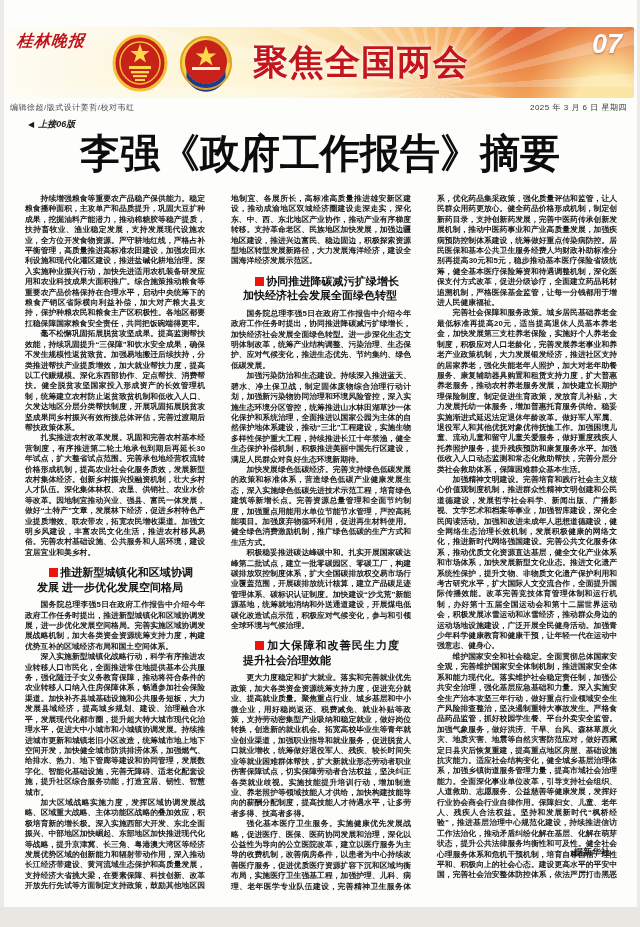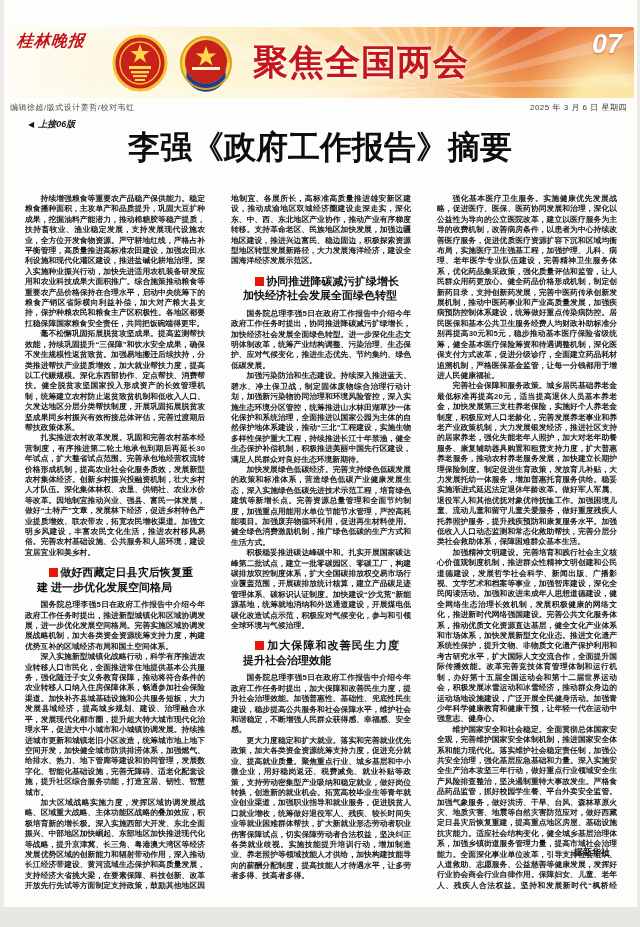--- a/index.html
+++ b/index.html
@@ -31,21 +31,21 @@
   .emblem-cppcc{left:172px;}
 
   
   .credits{position:absolute;left:10px;top:102px;font-size:8px;color:#4a4a4a;letter-spacing:.5px;}
   .dateline{position:absolute;right:13px;top:102px;font-size:8px;color:#3a3a3a;letter-spacing:.5px;}
 
   
   .continuation{position:absolute;left:28px;top:118px;font-size:9px;font-weight:bold;color:#1a1a1a;font-style:italic;}
   .continuation .arr{font-size:8px;margin-right:4px;color:#1a1a1a;}
   .headline{position:absolute;left:0;top:126px;width:640px;text-align:center;
-      font-size:32px;font-weight:900;color:#0d0d0d;letter-spacing:0px;font-family:"Liberation Sans","DejaVu Sans",sans-serif;}
+      font-size:40px;font-weight:900;color:#0d0d0d;letter-spacing:0px;font-family:"Liberation Sans","DejaVu Sans",sans-serif;}
 
   
   .article{position:absolute;left:25px;top:194px;width:592px;height:702px;
       column-count:3;column-gap:26px;column-fill:auto;overflow:hidden;
       text-align:justify;font-size:7.8px;line-height:10.4px;color:#1c1c1c;}
   .article p{margin:0;text-indent:2em;font-weight:bold;}
   .article h3{font-size:11px;line-height:14.5px;font-weight:bold;color:#111;
       margin:7px 12px 6px;text-indent:1.1em;break-inside:avoid;text-align:justify;}
   .sq{display:inline-block;width:9px;height:9px;background:#e8160c;margin-right:2px;vertical-align:-1px;}
   .attribution{position:absolute;right:30px;top:846px;font-size:9px;font-weight:bold;color:#1a1a1a;}
@@ -91,31 +91,30 @@
 
   <div class="continuation">
     <span class="arr">◀</span><span>上接06版</span>
   </div>
   <div class="headline">李强《政府工作报告》摘要</div>
 
   <div class="article">
     <p>持续增强粮食等重要农产品稳产保供能力。稳定粮食播种面积，主攻单产和品质提升，巩固大豆扩种成果，挖掘油料产能潜力，推动棉糖胶等稳产提质，扶持畜牧业、渔业稳定发展，支持发展现代设施农业，全方位开发食物资源。严守耕地红线，严格占补平衡管理，高质量推进高标准农田建设，加强农田水利设施和现代化灌区建设，推进盐碱化耕地治理。深入实施种业振兴行动，加快先进适用农机装备研发应用和农业科技成果大面积推广。综合施策推动粮食等重要农产品价格保持在合理水平，启动中央统筹下的粮食产销区省际横向利益补偿，加大对产粮大县支持，保护种粮农民和粮食主产区积极性。各地区都要扛稳保障国家粮食安全责任，共同把饭碗端得更牢。</p>
     <p>毫不松懈巩固拓展脱贫攻坚成果。提高监测帮扶效能，持续巩固提升“三保障”和饮水安全成果，确保不发生规模性返贫致贫。加强易地搬迁后续扶持，分类推进帮扶产业提质增效，加大就业帮扶力度，提高以工代赈规模。深化东西部协作、定点帮扶、消费帮扶。健全脱贫攻坚国家投入形成资产的长效管理机制，统筹建立农村防止返贫致贫机制和低收入人口、欠发达地区分层分类帮扶制度，开展巩固拓展脱贫攻坚成果同乡村振兴有效衔接总体评估，完善过渡期后帮扶政策体系。</p>
     <p>扎实推进农村改革发展。巩固和完善农村基本经营制度，有序推进第二轮土地承包到期后再延长30年试点，扩大整省试点范围。完善承包地经营权流转价格形成机制，提高农业社会化服务质效，发展新型农村集体经济。创新乡村振兴投融资机制，壮大乡村人才队伍。深化集体林权、农垦、供销社、农业水价等改革。因地制宜推动兴业、强县、富民一体发展，做好“土特产”文章，发展林下经济，促进乡村特色产业提质增效、联农带农，拓宽农民增收渠道。加强文明乡风建设，丰富农民文化生活，推进农村移风易俗。完善农村基础设施、公共服务和人居环境，建设宜居宜业和美乡村。</p>
-    <h3><span class="sq"></span><span>做好西藏定日县灾后恢复重建 进一步优化发展空间格局</span></h3>
+    <h3><span class="sq"></span><span>推进新型城镇化和区域协调发展 进一步优化发展空间格局</span></h3>
     <p>国务院总理李强5日在政府工作报告中介绍今年政府工作任务时提出，推进新型城镇化和区域协调发展，进一步优化发展空间格局。完善实施区域协调发展战略机制，加大各类资金资源统筹支持力度，构建优势互补的区域经济布局和国土空间体系。</p>
     <p>深入实施新型城镇化战略行动，科学有序推进农业转移人口市民化，全面推进常住地提供基本公共服务，强化随迁子女义务教育保障，推动将符合条件的农业转移人口纳入住房保障体系，畅通参加社会保险渠道。加快补齐县城基础设施和公共服务短板，大力发展县域经济，提高城乡规划、建设、治理融合水平，发展现代化都市圈，提升超大特大城市现代化治理水平，促进大中小城市和小城镇协调发展。持续推进城市更新和城镇老旧小区改造，统筹城市地上地下空间开发，加快健全城市防洪排涝体系，加强燃气、给排水、热力、地下管廊等建设和协同管理，发展数字化、智能化基础设施，完善无障碍、适老化配套设施，提升社区综合服务功能，打造宜居、韧性、智慧城市。</p>
     <p>加大区域战略实施力度，发挥区域协调发展战略、区域重大战略、主体功能区战略的叠加效应，积极培育新的增长极。深入实施西部大开发、东北全面振兴、中部地区加快崛起、东部地区加快推进现代化等战略，提升京津冀、长三角、粤港澳大湾区等经济发展优势区域的创新能力和辐射带动作用，深入推动长江经济带建设、黄河流域生态保护和高质量发展，支持经济大省挑大梁，在要素保障、科技创新、改革开放先行先试等方面制定支持政策，鼓励其他地区因地制宜、各展所长，高标准高质量推进雄安新区建设，推动成渝地区双城经济圈建设走深走实，深化东、中、西、东北地区产业协作，推动产业有序梯度转移。支持革命老区、民族地区加快发展，加强边疆地区建设，推进兴边富民、稳边固边，积极探索资源型地区转型发展新路径，大力发展海洋经济，建设全国海洋经济发展示范区。</p>
     <h3><span class="sq"></span><span>协同推进降碳减污扩绿增长 加快经济社会发展全面绿色转型</span></h3>
     <p>国务院总理李强5日在政府工作报告中介绍今年政府工作任务时提出，协同推进降碳减污扩绿增长，加快经济社会发展全面绿色转型。进一步深化生态文明体制改革，统筹产业结构调整、污染治理、生态保护、应对气候变化，推进生态优先、节约集约、绿色低碳发展。</p>
     <p>加强污染防治和生态建设。持续深入推进蓝天、碧水、净土保卫战，制定固体废物综合治理行动计划，加强新污染物协同治理和环境风险管控，深入实施生态环境分区管控，统筹推进山水林田湖草沙一体化保护和系统治理，全面推进以国家公园为主体的自然保护地体系建设，推动“三北”工程建设，实施生物多样性保护重大工程，持续推进长江十年禁渔，健全生态保护补偿机制，积极推进美丽中国先行区建设，满足人民群众对良好生态环境新期待。</p>
     <p>加快发展绿色低碳经济。完善支持绿色低碳发展的政策和标准体系，营造绿色低碳产业健康发展生态，深入实施绿色低碳先进技术示范工程，培育绿色建筑等新增长点。完善资源总量管理和全面节约制度，加强重点用能用水单位节能节水管理，严控高耗能项目。加强废弃物循环利用，促进再生材料使用。健全绿色消费激励机制，推广绿色低碳的生产方式和生活方式。</p>
     <p>积极稳妥推进碳达峰碳中和。扎实开展国家碳达峰第二批试点，建立一批零碳园区、零碳工厂，构建碳排放双控制度体系，扩大全国碳排放权交易市场行业覆盖范围，开展碳排放统计核算，建立产品碳足迹管理体系、碳标识认证制度。加快建设“沙戈荒”新能源基地，统筹就地消纳和外送通道建设，开展煤电低碳化改造试点示范，积极应对气候变化，参与和引领全球环境与气候治理。</p>
     <h3><span class="sq"></span><span>加大保障和改善民生力度 提升社会治理效能</span></h3>
-    <p>国务院总理李强5日在政府工作报告中介绍今年政府工作任务时提出，加大保障和改善民生力度，提升社会治理效能。加强普惠性、基础性、兜底性民生建设，稳步提高公共服务和社会保障水平，维护社会和谐稳定，不断增强人民群众获得感、幸福感、安全感。</p>
     <p>更大力度稳定和扩大就业。落实和完善就业优先政策，加大各类资金资源统筹支持力度，促进充分就业、提高就业质量。聚焦重点行业、城乡基层和中小微企业，用好稳岗返还、税费减免、就业补贴等政策，支持劳动密集型产业吸纳和稳定就业，做好岗位转换，创造新的就业机会。拓宽高校毕业生等青年就业创业渠道，加强职业指导和就业服务，促进脱贫人口就业增收，统筹做好退役军人、残疾、较长时间失业等就业困难群体帮扶，扩大新就业形态劳动者职业伤害保障试点，切实保障劳动者合法权益，坚决纠正各类就业歧视。实施技能提升培训行动，增加制造业、养老照护等领域技能人才供给，加快构建技能导向的薪酬分配制度，提高技能人才待遇水平，让多劳者多得、技高者多得。</p>
     <p>强化基本医疗卫生服务。实施健康优先发展战略，促进医疗、医保、医药协同发展和治理，深化以公益性为导向的公立医院改革，建立以医疗服务为主导的收费机制，改善病房条件，以患者为中心持续改善医疗服务，促进优质医疗资源扩容下沉和区域均衡布局，实施医疗卫生强基工程，加强护理、儿科、病理、老年医学专业队伍建设，完善精神卫生服务体系，优化药品集采政策，强化质量评估和监管，让人民群众用药更放心。健全药品价格形成机制，制定创新药目录，支持创新药发展，完善中医药传承创新发展机制，推动中医药事业和产业高质量发展，加强疾病预防控制体系建设，统筹做好重点传染病防控。居民医保和基本公共卫生服务经费人均财政补助标准分别再提高30元和5元，稳步推动基本医疗保险省级统筹，健全基本医疗保险筹资和待遇调整机制，深化医保支付方式改革，促进分级诊疗，全面建立药品耗材追溯机制，严格医保基金监管，让每一分钱都用于增进人民健康福祉。</p>
     <p>完善社会保障和服务政策。城乡居民基础养老金最低标准再提高20元，适当提高退休人员基本养老金，加快发展第三支柱养老保险，实施好个人养老金制度，积极应对人口老龄化，完善发展养老事业和养老产业政策机制，大力发展银发经济，推进社区支持的居家养老，强化失能老年人照护，加大对老年助餐服务、康复辅助器具购置和租赁支持力度，扩大普惠养老服务，推动农村养老服务发展，加快建立长期护理保险制度。制定促进生育政策，发放育儿补贴，大力发展托幼一体服务，增加普惠托育服务供给。稳妥实施渐进式延迟法定退休年龄改革。做好军人军属、退役军人和其他优抚对象优待抚恤工作。加强困境儿童、流动儿童和留守儿童关爱服务，做好重度残疾人托养照护服务，提升残疾预防和康复服务水平。加强低收入人口动态监测和常态化救助帮扶，完善分层分类社会救助体系，保障困难群众基本生活。</p>
     <p>加强精神文明建设。完善培育和践行社会主义核心价值观制度机制，推进群众性精神文明创建和公民道德建设，发展哲学社会科学、新闻出版、广播影视、文学艺术和档案等事业，加强智库建设，深化全民阅读活动。加强和改进未成年人思想道德建设，健全网络生态治理长效机制，发展积极健康的网络文化，推进新时代网络强国建设。完善公共文化服务体系，推动优质文化资源直达基层，健全文化产业体系和市场体系，加快发展新型文化业态。推进文化遗产系统性保护，提升文物、非物质文化遗产保护利用和考古研究水平，扩大国际人文交流合作，全面提升国际传播效能。改革完善竞技体育管理体制和运行机制，办好第十五届全国运动会和第十二届世界运动会，积极发展冰雪运动和冰雪经济，推动群众身边的运动场地设施建设，广泛开展全民健身活动。加强青少年科学健康教育和健康干预，让年轻一代在运动中强意志、健身心。</p>
     <p>维护国家安全和社会稳定。全面贯彻总体国家安全观，完善维护国家安全体制机制，推进国家安全体系和能力现代化。落实维护社会稳定责任制，加强公共安全治理，强化基层应急基础和力量。深入实施安全生产治本攻坚三年行动，做好重点行业领域安全生产风险排查整治，坚决遏制重特大事故发生。严格食品药品监管，抓好校园学生餐、平台外卖安全监管。加强气象服务，做好洪涝、干旱、台风、森林草原火灾、地质灾害、地震等自然灾害防范应对，做好西藏定日县灾后恢复重建，提高重点地区房屋、基础设施抗灾能力。适应社会结构变化，健全城乡基层治理体系，加强乡镇街道服务管理力量，提高市域社会治理能力。全面深化事业单位改革，引导支持社会组织、人道救助、志愿服务、公益慈善等健康发展，发挥好行业协会商会行业自律作用。保障妇女、儿童、老年人、残疾人合法权益。坚持和发展新时代“枫桥经验”，推进基层治理中心规范化建设，持续推进信访工作法治化，推动矛盾纠纷化解在基层、化解在萌芽状态，提升公共法律服务均衡性和可及性。健全社会心理服务体系和危机干预机制，培育自尊自信、理性平和、积极向上的社会心态。建设更高水平的平安中国，完善社会治安整体防控体系，依法严厉打击黑恶势力、电信网络诈骗等违法犯罪活动，保障人民群众安居乐业、社会安定有序。</p>
   </div>
 
   <div class="attribution">据新华社</div>
 </div>
 

